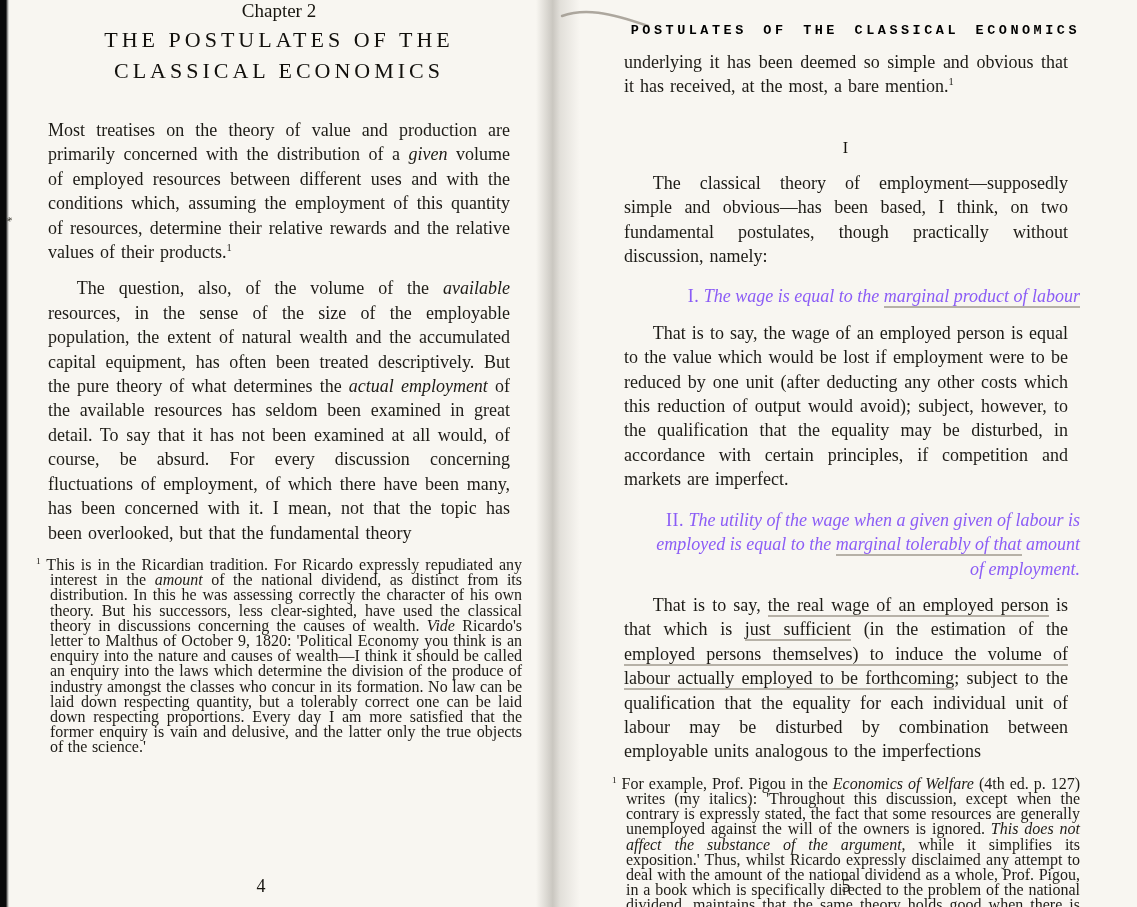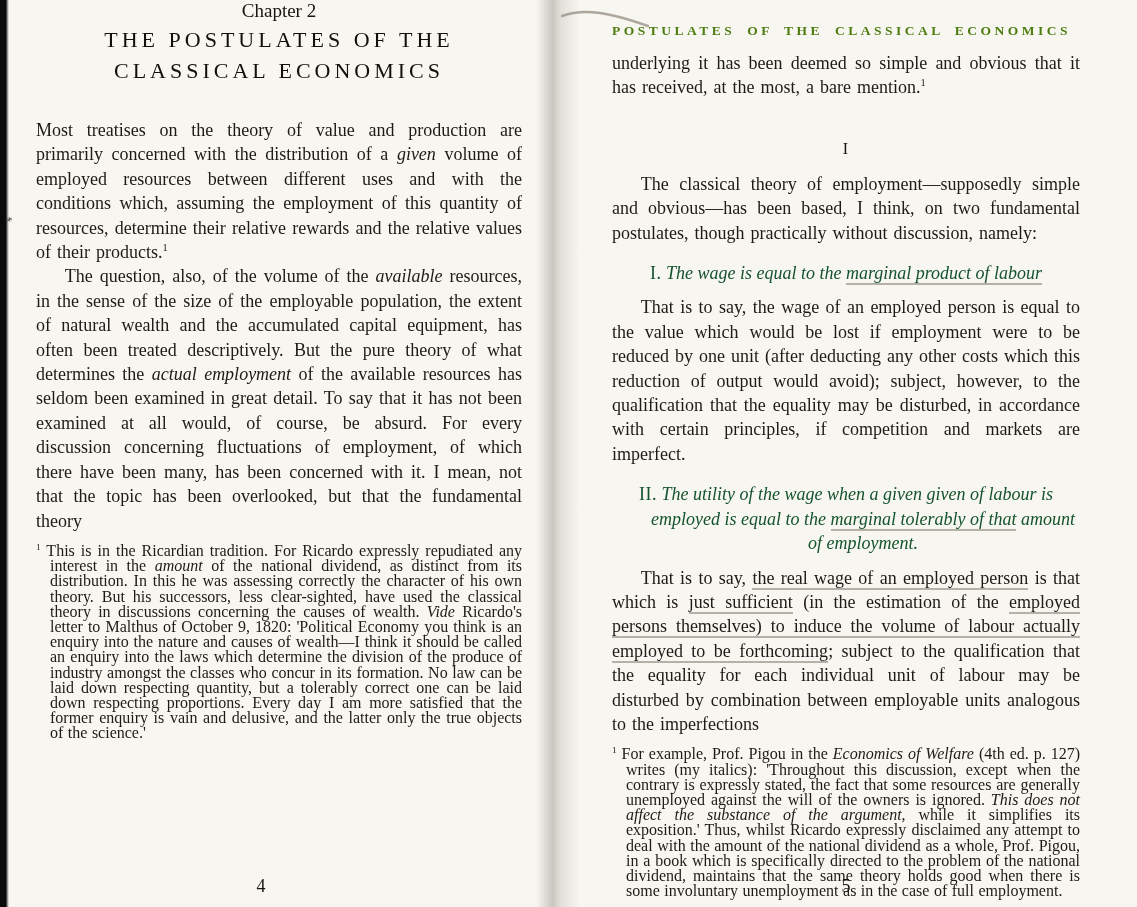--- a/index.html
+++ b/index.html
@@ -27,36 +27,36 @@
   .page-right{left:612px;width:468px;}
 
   .chapter-label{
     text-align:center;font-size:19px;color:#17150f;
   }
   .chapter-title{
     text-align:center;margin-top:2px;font-size:22px;line-height:31px;
     letter-spacing:4px;color:#12100c;
   }
   .running-head{
-    text-align:left;margin-top:23px;font-size:13.5px;font-weight:bold;
-    letter-spacing:3.5px;word-spacing:5px;color:#4d7c0f;white-space:nowrap;
+    text-align:right;margin-top:23px;font-size:13.5px;font-weight:bold;
+    letter-spacing:3.5px;word-spacing:5px;color:#000000;white-space:nowrap;font-family:Liberation Mono, monospace;
   }
   .body-text{
     font-size:18px;line-height:24.4px;text-align:justify;
-    word-spacing:1.5px;margin:0;color:#1d1b16;
+    word-spacing:1.5px;margin:12px;color:#1d1b16;
   }
   .indent{text-indent:1.6em;font-family:Liberation Serif, serif;}
   .first-para{margin-top:32px;}
   .section-numeral{
     text-align:center;font-size:16px;margin-top:40px;margin-bottom:14px;
     letter-spacing:1px;color:#17150f;
   }
   .postulate{
     font-size:18px;line-height:24.4px;margin:16px 0 10px 0;
-    padding-left:34px;text-indent:-34px;text-align:center;color:#14532d;
+    padding-left:34px;text-indent:-34px;text-align:right;color:#8b5cf6;
   }
   .postulate .numeral{font-style:normal;letter-spacing:.5px;}
   .it{font-style:italic;}
   .u{border-bottom:2px solid rgba(128,120,106,.55);}
   sup{font-size:.58em;vertical-align:super;line-height:0;}
   .footnote{
     font-size:16px;line-height:15.2px;text-align:justify;word-spacing:.5px;
     margin-top:10px;padding-left:14px;text-indent:-14px;color:#1d1b16;
   }
   .page-number{

